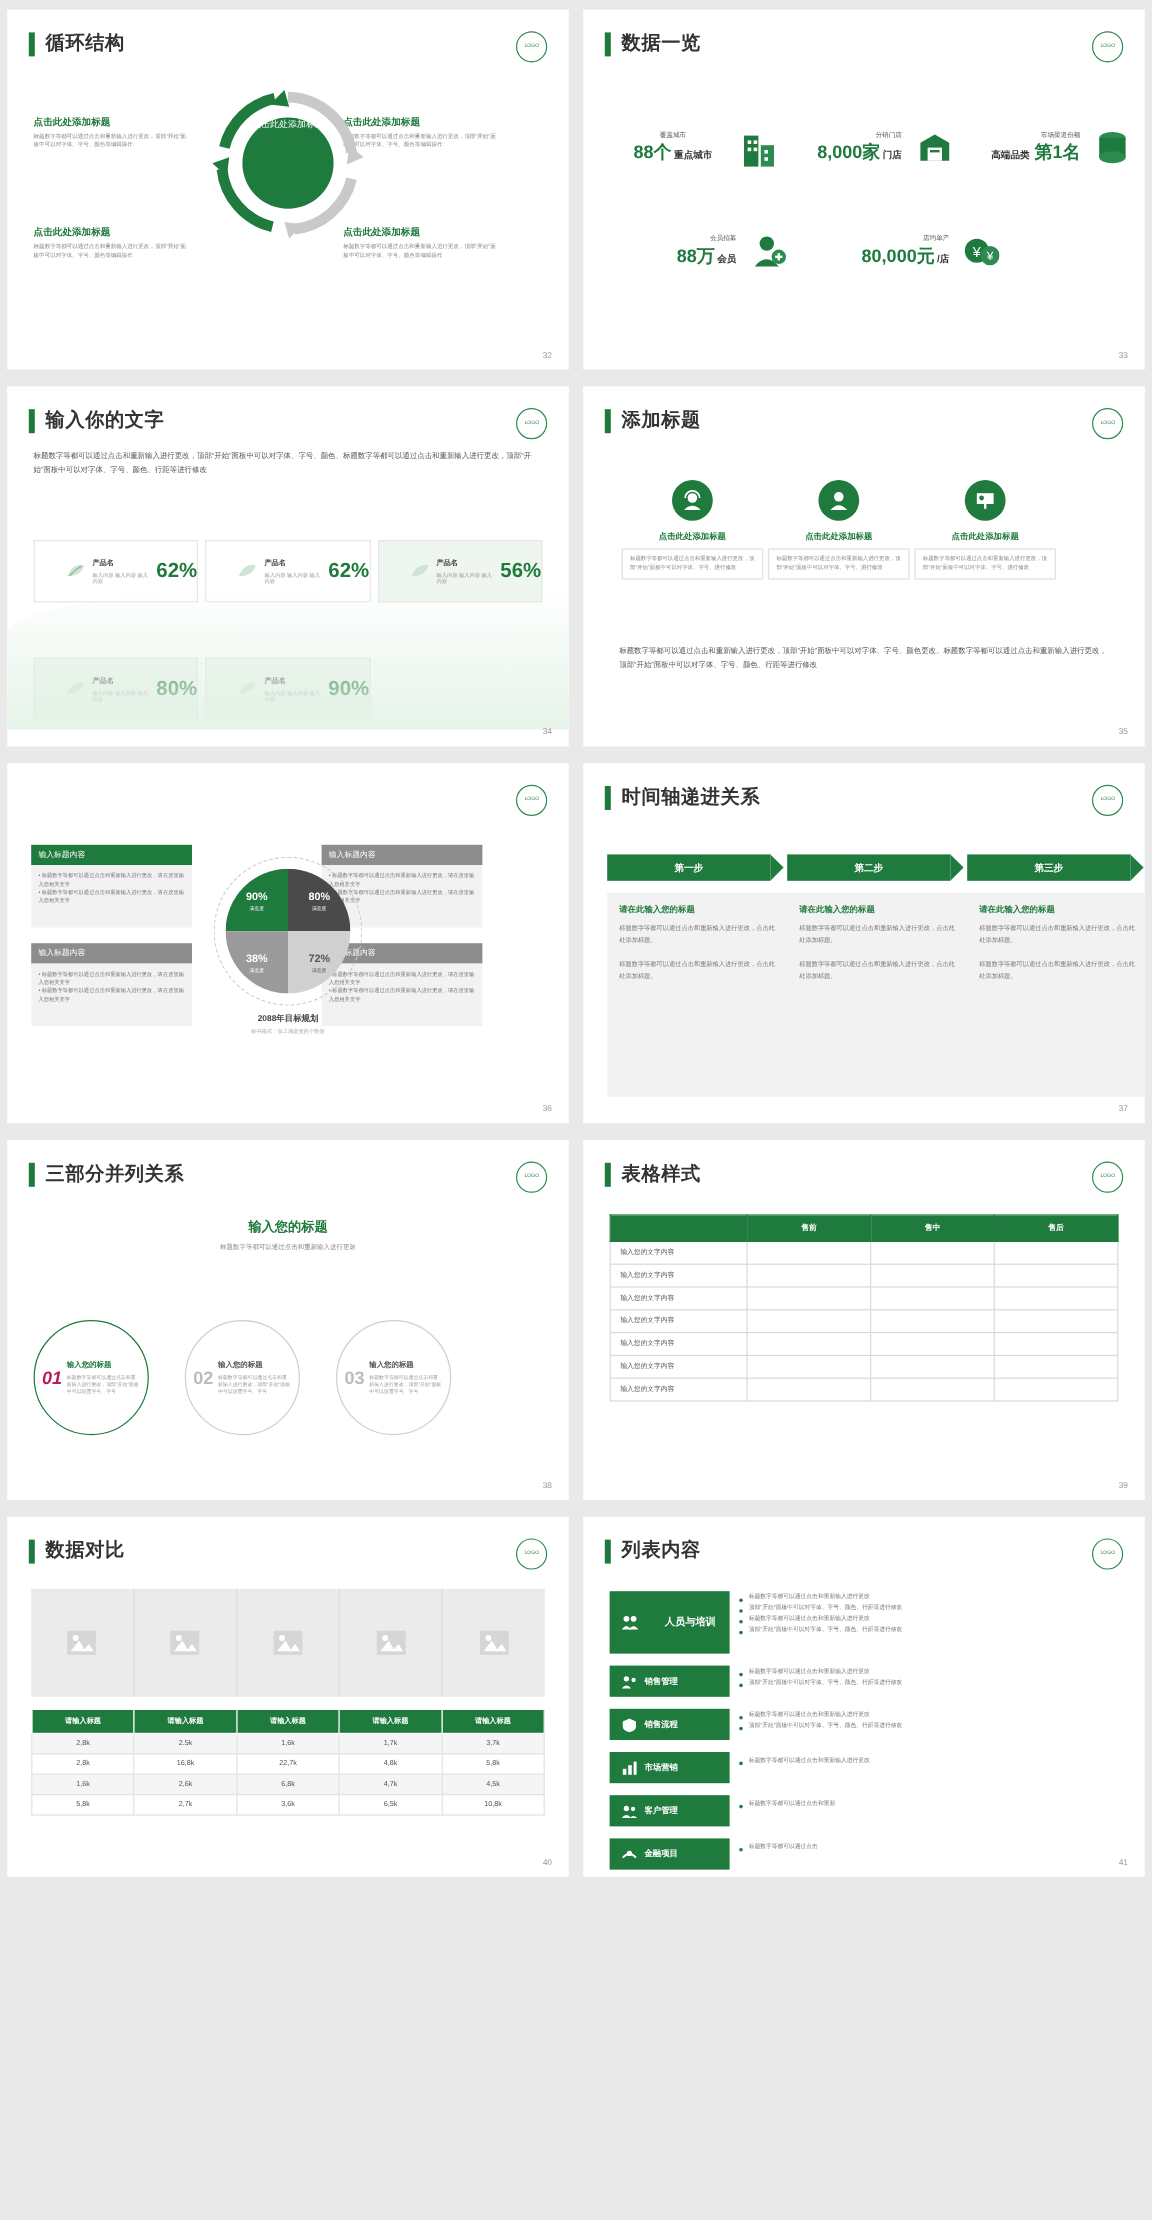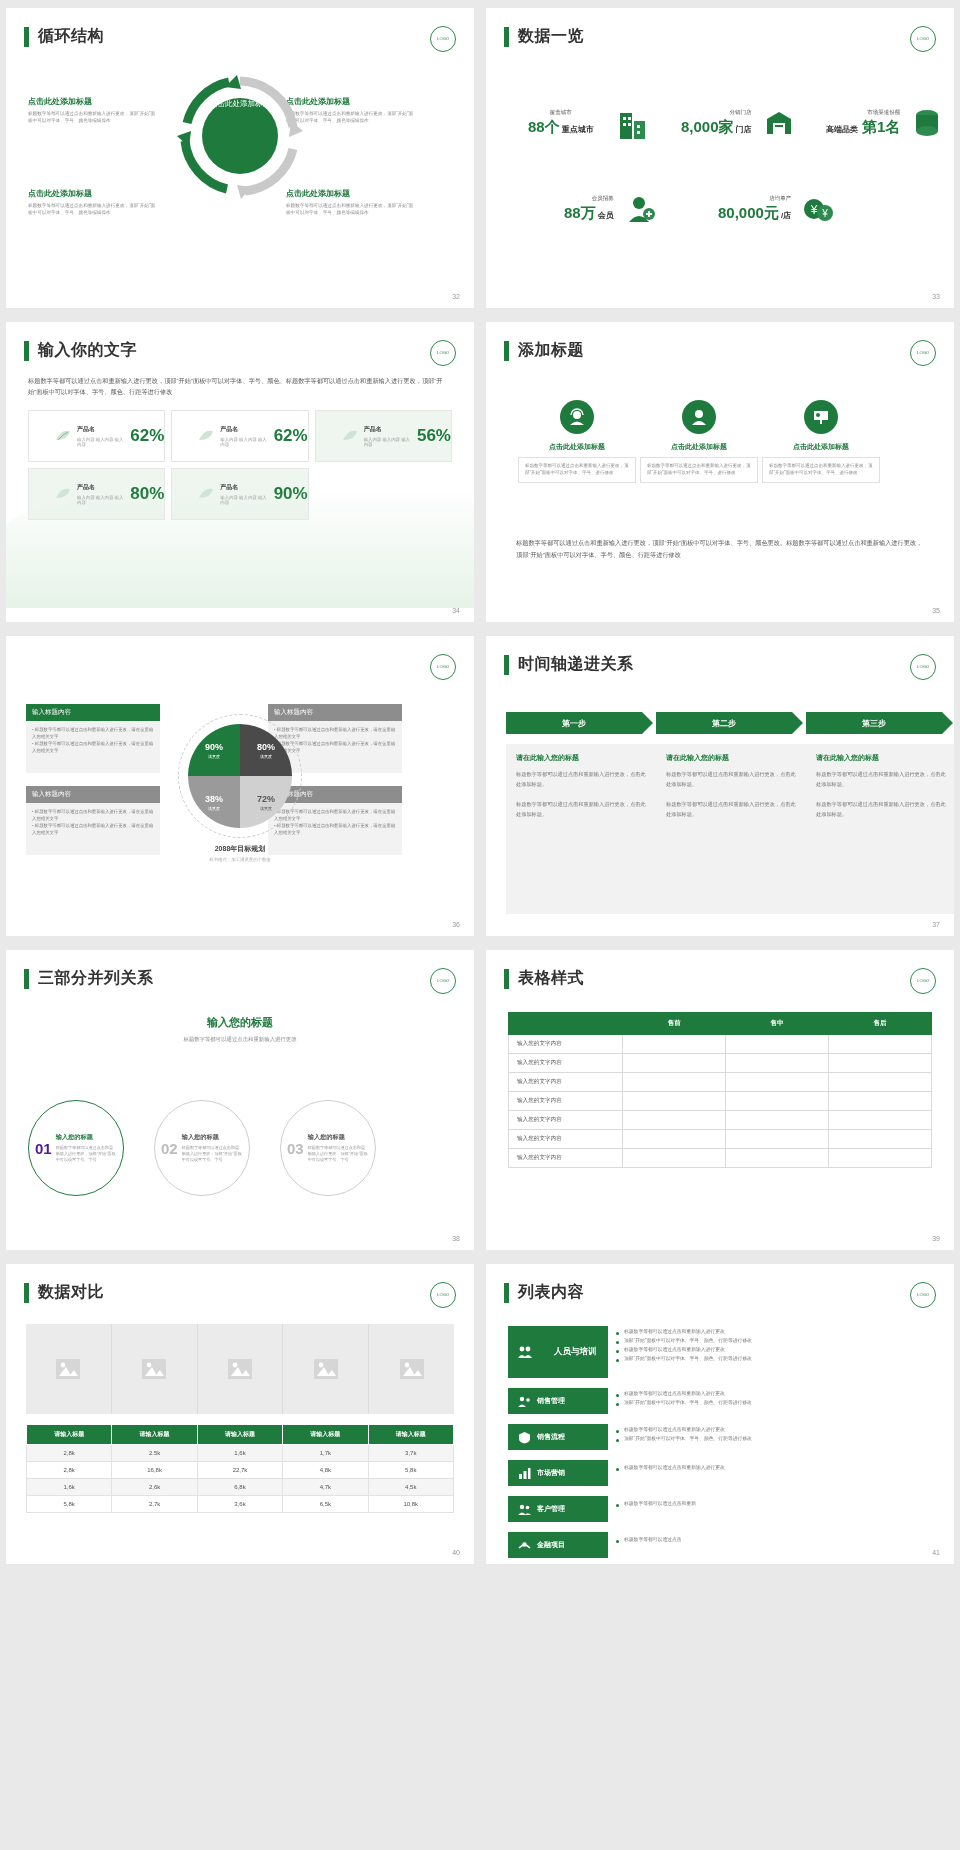--- a/index.html
+++ b/index.html
@@ -46,21 +46,21 @@
   
   .s33 .cell { position: absolute; display: flex; align-items: center; }
   .s33 .icon-box { width: 38px; height: 38px; display:flex; align-items:center; justify-content:center; color:#1f7a3d;}
   .s33 .lbl { font-size: 5.5px; color:#555; margin-bottom:2px; }
   .s33 .big { font-size: 15px; font-weight: bold; color:#1f7a3d; }
   .s33 .unit { font-size: 8px; font-weight: bold; color:#333; margin-left:2px;}
 
   
   .s34 .lead { font-size:6.2px; line-height:1.85; color:#555; padding:0 22px; margin-top:14px;}
   .pct-grid { display:grid; grid-template-columns:repeat(3,1fr); gap:6px; padding:12px 22px 0; }
-  .pct-cell { background:#fff; border:1px solid #e6e6e6; height:52px; display:flex; align-items:center; padding-left:26px; }
+  .pct-cell { background:#fff; border:1px solid #e6e6e6; height:52px; display:flex; align-items:center; padding-left:26px;margin-top:40px; }
   .pct-cell.alt { background:#eef6ef; }
   .pct-cell .pc-icon { width:16px; height:14px; margin-right:6px; color:#2e8b4f; }
   .pct-cell .pc-name { font-size:6px; color:#444; font-weight:bold; }
   .pct-cell .pc-sub { font-size:4.4px; color:#999; margin-top:3px; }
   .pct-cell .pc-val { font-size:17px; font-weight:bold; color:#1f7a3d; margin-left:6px; }
   .s34wave { position:absolute; left:0; bottom:14px; width:100%; height:120px; background:linear-gradient(180deg,rgba(232,244,234,.0),rgba(226,241,229,.85)); border-top-left-radius:60% 40px; }
 
   
   .s35 .col { position:absolute; top:78px; width:118px; }
   .s35 .circ { width:34px; height:34px; border-radius:50%; background:#1f7a3d; margin:0 auto 8px; display:flex;align-items:center;justify-content:center;color:#fff;}
@@ -85,21 +85,21 @@
   .s37 .panel h5 { font-size:7px; color:#1f7a3d; margin-bottom:7px; }
   .s37 .panel p { font-size:5.2px; line-height:1.9; color:#777; margin-bottom:10px;}
 
   
   .s38 .head { text-align:center; margin-top:26px;}
   .s38 .head h3 { font-size:11px; color:#1f7a3d; font-weight:bold;}
   .s38 .head p { font-size:5.4px; color:#888; margin-top:6px;}
   .s38 .circ { position:absolute; top:150px; width:96px; height:96px; border-radius:50%; border:1.5px solid #cfcfcf; display:flex; align-items:center; padding:0 6px;}
   .s38 .circ.active { border-color:#1f7a3d; }
   .s38 .num { font-size:15px; font-weight:bold; color:#bdbdbd; margin-right:4px;}
-  .s38 .circ.active .num { color:#4c1d95; }
+  .s38 .circ.active .num { color:#be185d;font-style:italic; }
   .s38 .ct { font-size:6.2px; font-weight:bold; color:#555; margin-bottom:3px;}
   .s38 .circ.active .ct { color:#1f7a3d; }
   .s38 .cd { font-size:4.1px; line-height:1.5; color:#999;}
 
   
   .s39 table { position:absolute; left:22px; right:22px; top:62px; border-collapse:collapse; width:calc(100% - 44px); }
   .s39 th { background:#1f7a3d; color:#fff; font-size:6.5px; font-weight:bold; padding:6px 4px; border:1px solid #1f7a3d;}
   .s39 th.first { background:#1f7a3d; }
   .s39 td { border:1px solid #d9d9d9; height:19px; font-size:5.6px; color:#555; padding:0 8px; }
   .s39 td.label { color:#555; }

